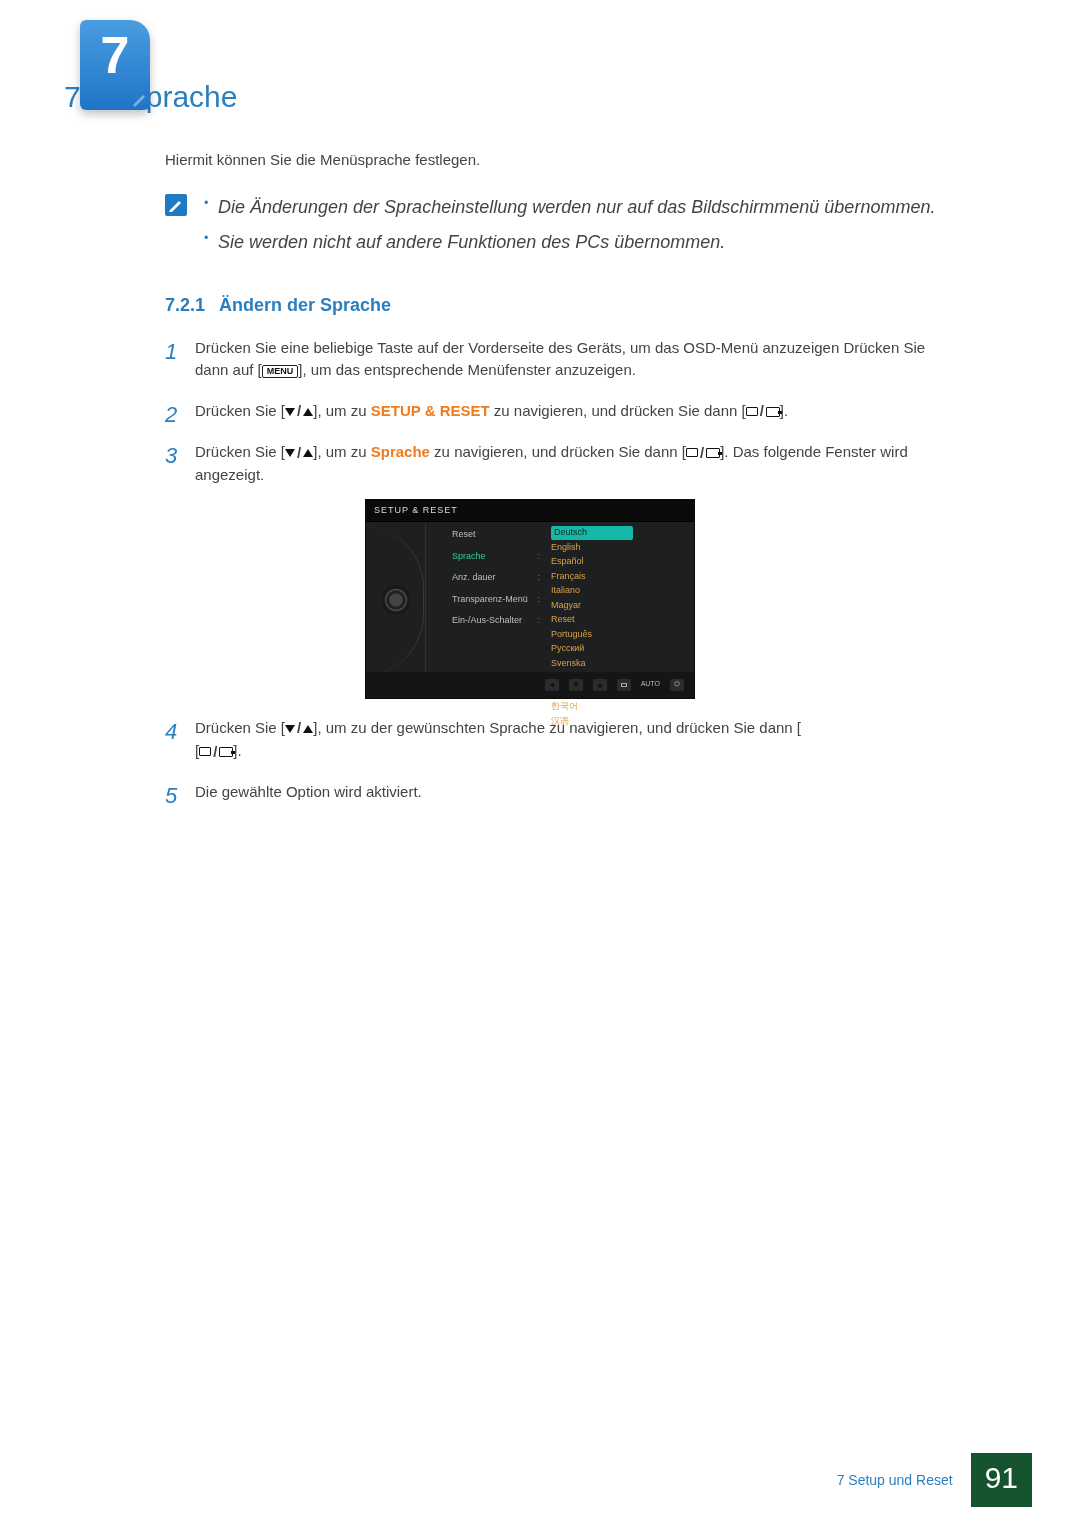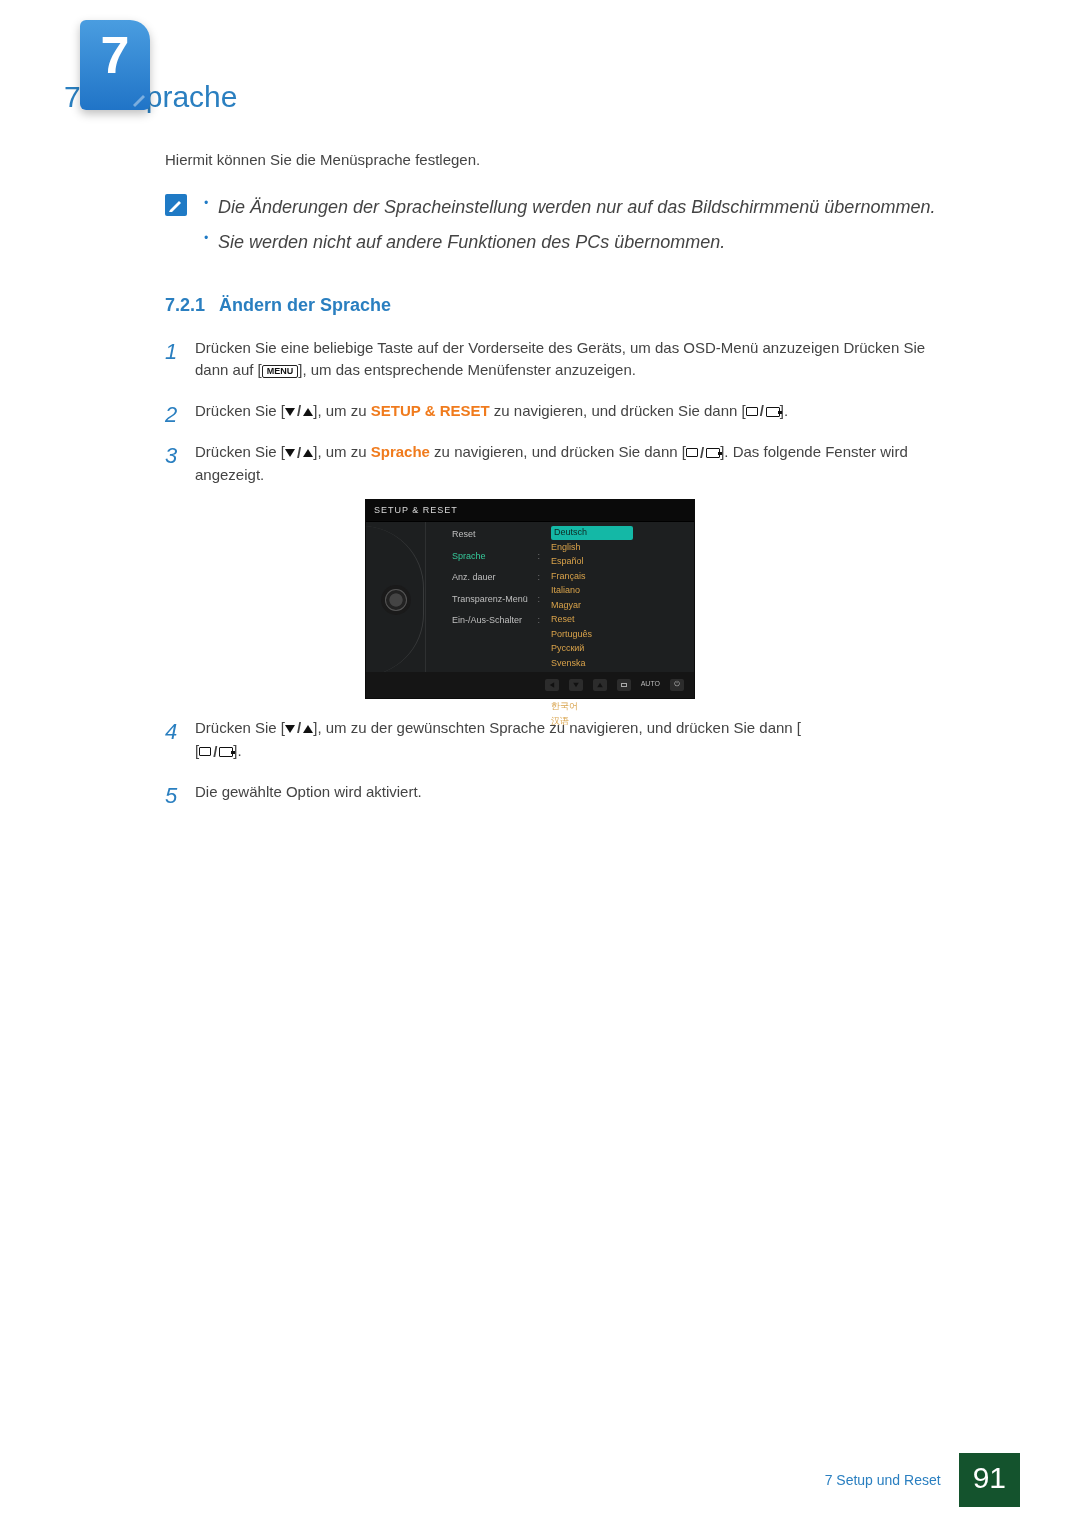--- a/index.html
+++ b/index.html
@@ -178,21 +178,21 @@
     gap:10px; padding:0 10px;
     font-size:7px; color:#bbb;
   }
   .osd-footer .fbtn {
     width:14px; height:12px; background:#2c2c2c; border-radius:2px;
     display:flex; align-items:center; justify-content:center;
   }
   .osd-footer .ftri { transform:scale(0.55); }
   .page-footer {
     position:absolute;
-    bottom:20px; right:60px; left:40px;
+    bottom:20px; right:48px; left:40px;
     display:flex; justify-content:flex-end;
     align-items:center;
   }
   .page-footer .chap { color:#2a7fc0; font-size:14px; margin-right:0;}
   .page-footer .pg {
     background:#14532d; color:#fff;
     font-size:30px; padding:8px 14px 12px;
     margin-left:18px;
   }
 </style>

